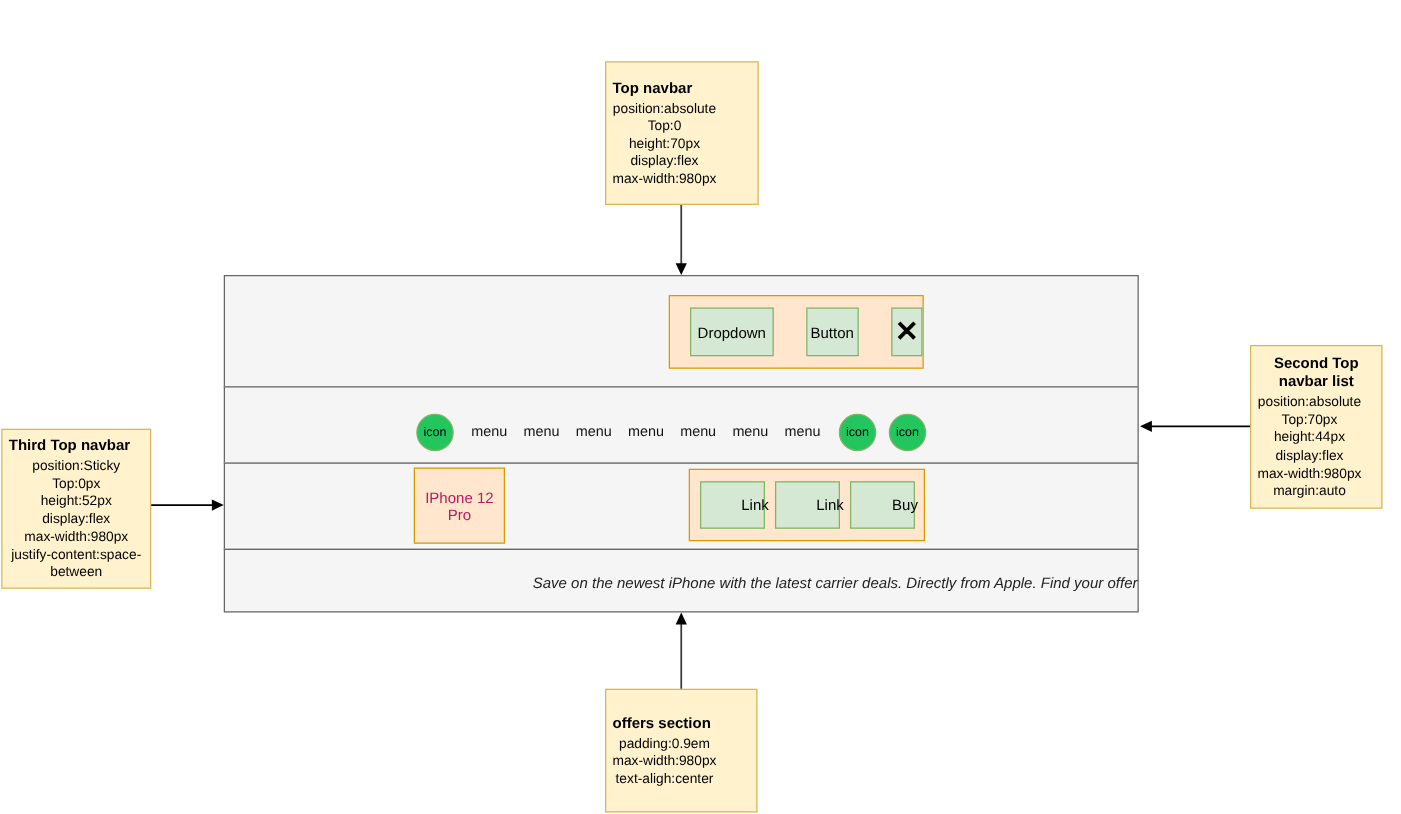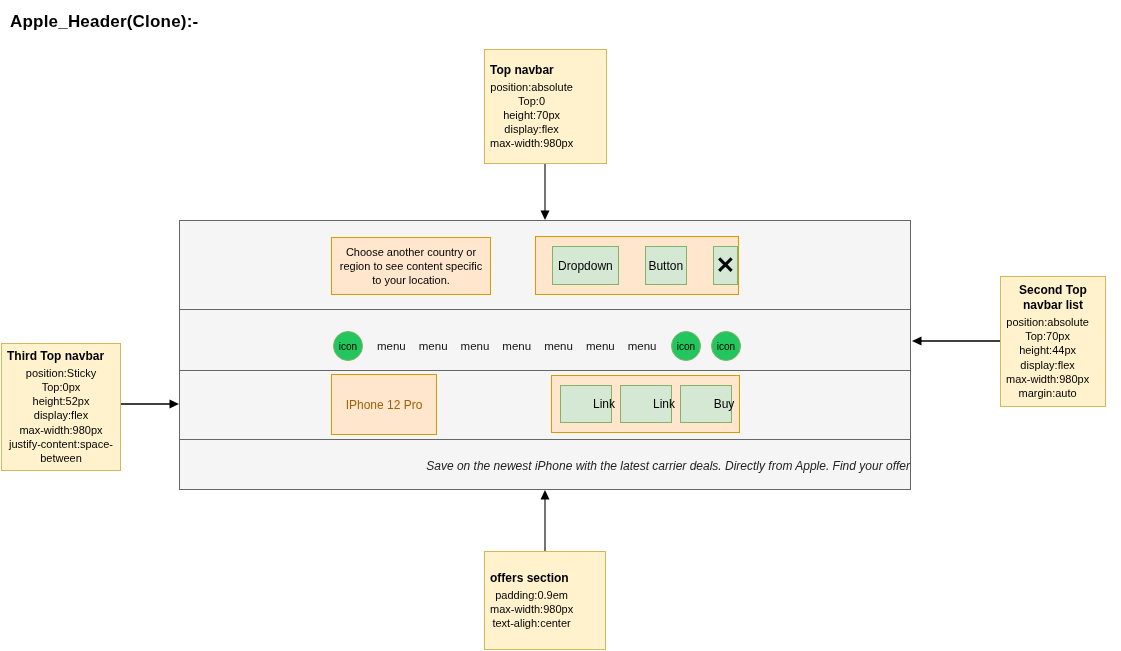--- a/index.html
+++ b/index.html
@@ -15,22 +15,22 @@
   .row3 { top:370px; height:70px; }
   .row4 { top:439px; height:51px; }
 
   
   .orange { background:#ffe6cc; border:1px solid #d79b00; }
   .country-box { position:absolute; left:331px; top:237px; width:160px; height:58px;
     display:flex; align-items:center; justify-content:center; text-align:center;
     font-size:11px; line-height:1.3; color:#000; padding:2px 4px; }
   .dropdown-container { position:absolute; left:535px; top:236px; width:204px; height:59px;
     display:flex; align-items:center; gap:26px; padding-left:16px; }
-  .iphone-box { position:absolute; left:331px; top:374px; width:106px; height:61px;
-    display:flex; align-items:center; justify-content:center; font-size:12px; color:#a16207; text-align:center; }
+  .iphone-box { position:absolute; left:331px; top:374px; width:73px; height:61px;
+    display:flex; align-items:center; justify-content:center; font-size:12px; color:#be185d; text-align:center; }
   .links-container { position:absolute; left:551px; top:375px; width:189px; height:58px;
     display:flex; align-items:center; gap:8px; padding-left:8px; }
 
   
   .green-btn { background:#d5e8d4; border:1px solid #82b366; display:flex; align-items:center;
     justify-content:center; font-size:12px; color:#000; }
   .btn-dropdown { width:80px; height:39px; }
   .btn-button { width:50px; height:39px;text-align:center; }
   .btn-close { width:30px; height:39px; font-size:23px; font-weight:600; line-height:1; }
   .btn-link { width:52px; height:38px;padding-left:36px; }
@@ -56,28 +56,26 @@
   .note-right  { left:1000px; top:276px; width:106px; height:131px; }
   .note-bottom { left:484px; top:551px; width:122px; height:99px; }
 
   .arrows { position:absolute; left:0; top:0; width:1121px; height:651px; pointer-events:none; }
 </style>
 </head>
 <body>
 
 <div class="canvas">
 
-  <div class="page-title">Apple_Header(Clone):-</div>
 
   <div class="row row1"></div>
   <div class="row row2"></div>
   <div class="row row3"></div>
   <div class="row row4"></div>
 
-  <div class="country-box orange">Choose another country or region to see content specific to your location.</div>
   <div class="dropdown-container orange">
     <div class="green-btn btn-dropdown">Dropdown</div>
     <div class="green-btn btn-button">Button</div>
     <div class="green-btn btn-close">✕</div>
   </div>
 
   <div class="icon-circle icon-left">icon</div>
   <div class="menu-list">
       <span class="menu-item">menu</span>
       <span class="menu-item">menu</span>

